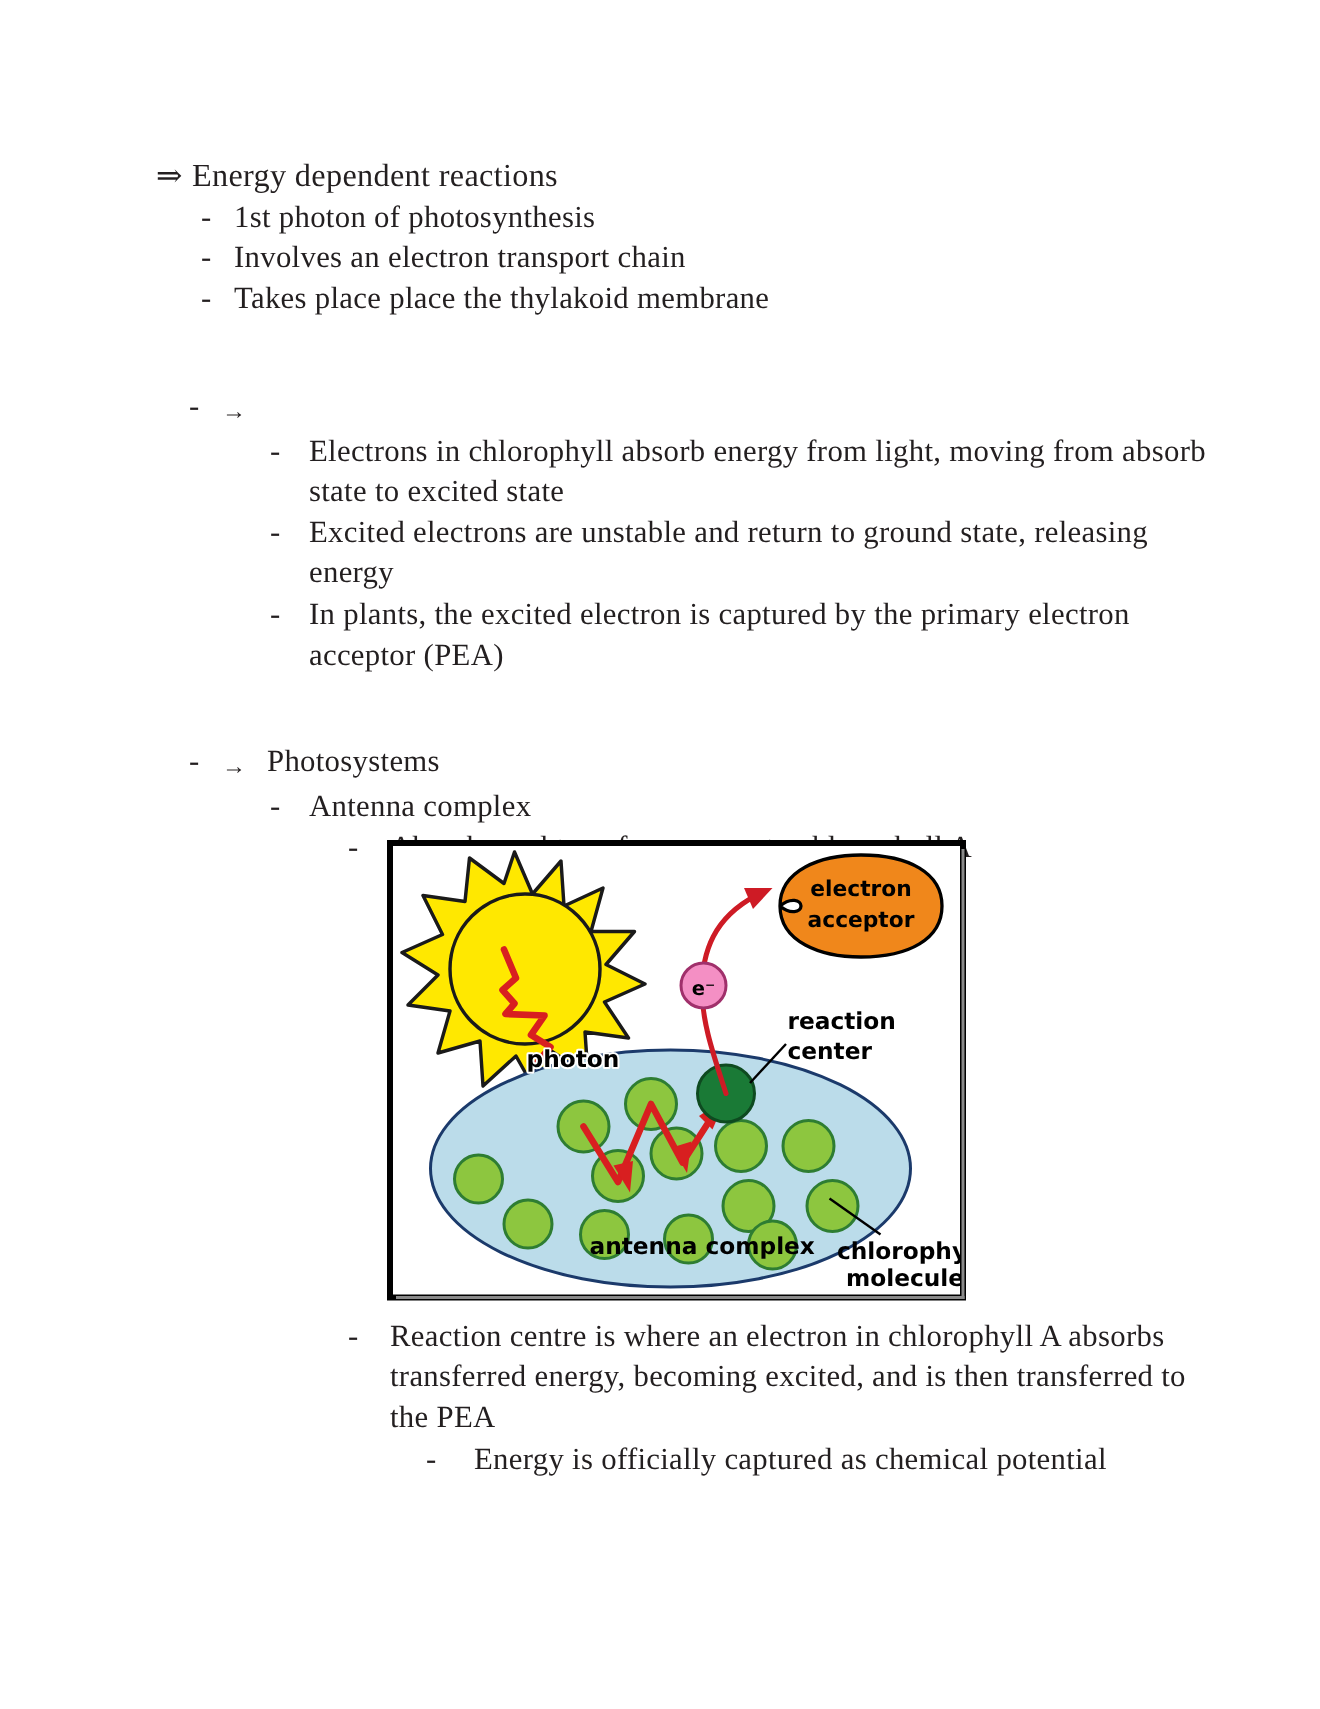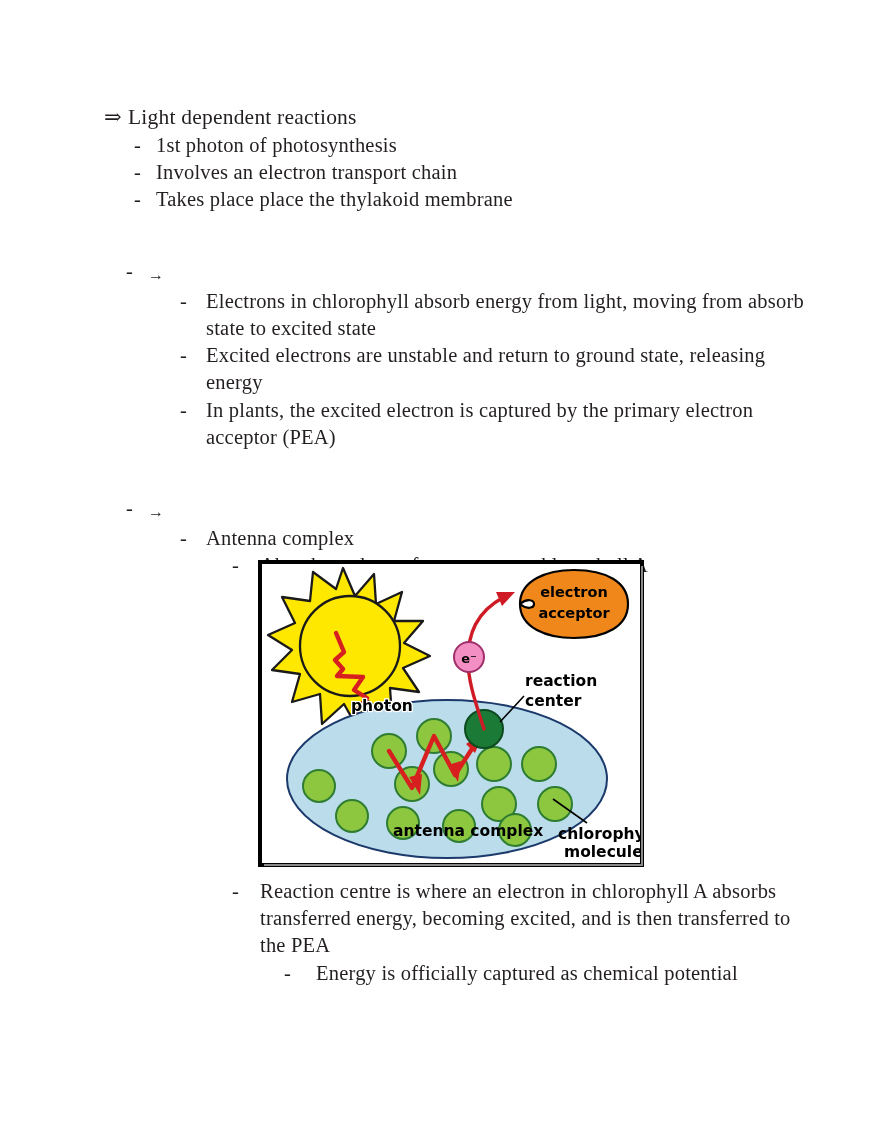--- a/index.html
+++ b/index.html
@@ -122,21 +122,21 @@
 </style>
 </head>
 <body>
 
 <div class="page">
 
   <div class="outline">
 
     <div class="row lvl0">
       <span class="marker">⇒</span>
-      <span class="txt">Light dependent reactions</span>
+      <span class="txt">Energy dependent reactions</span>
     </div>
 
     <div class="row lvl1">
       <span class="marker">-</span>
       <span class="txt">1st photon of photosynthesis</span>
     </div>
 
     <div class="row lvl1">
       <span class="marker">-</span>
       <span class="txt">Involves an electron transport chain</span>
@@ -167,20 +167,21 @@
     <div class="row lvl2">
       <span class="marker">-</span>
       <span class="txt">In plants, the excited electron is captured by the primary electron acceptor (PEA)</span>
     </div>
 
     <div class="gap-md"></div>
 
     <div class="row lvl1a">
       <span class="marker">-</span>
       <span class="arrow">→</span>
+      <span class="txt">Photosystems</span>
     </div>
 
     <div class="row lvl2">
       <span class="marker">-</span>
       <span class="txt">Antenna complex</span>
     </div>
 
     <div class="row lvl3">
       <span class="marker">-</span>
       <span class="txt">Absorbs and transfers energy to chlorophyll A</span>

